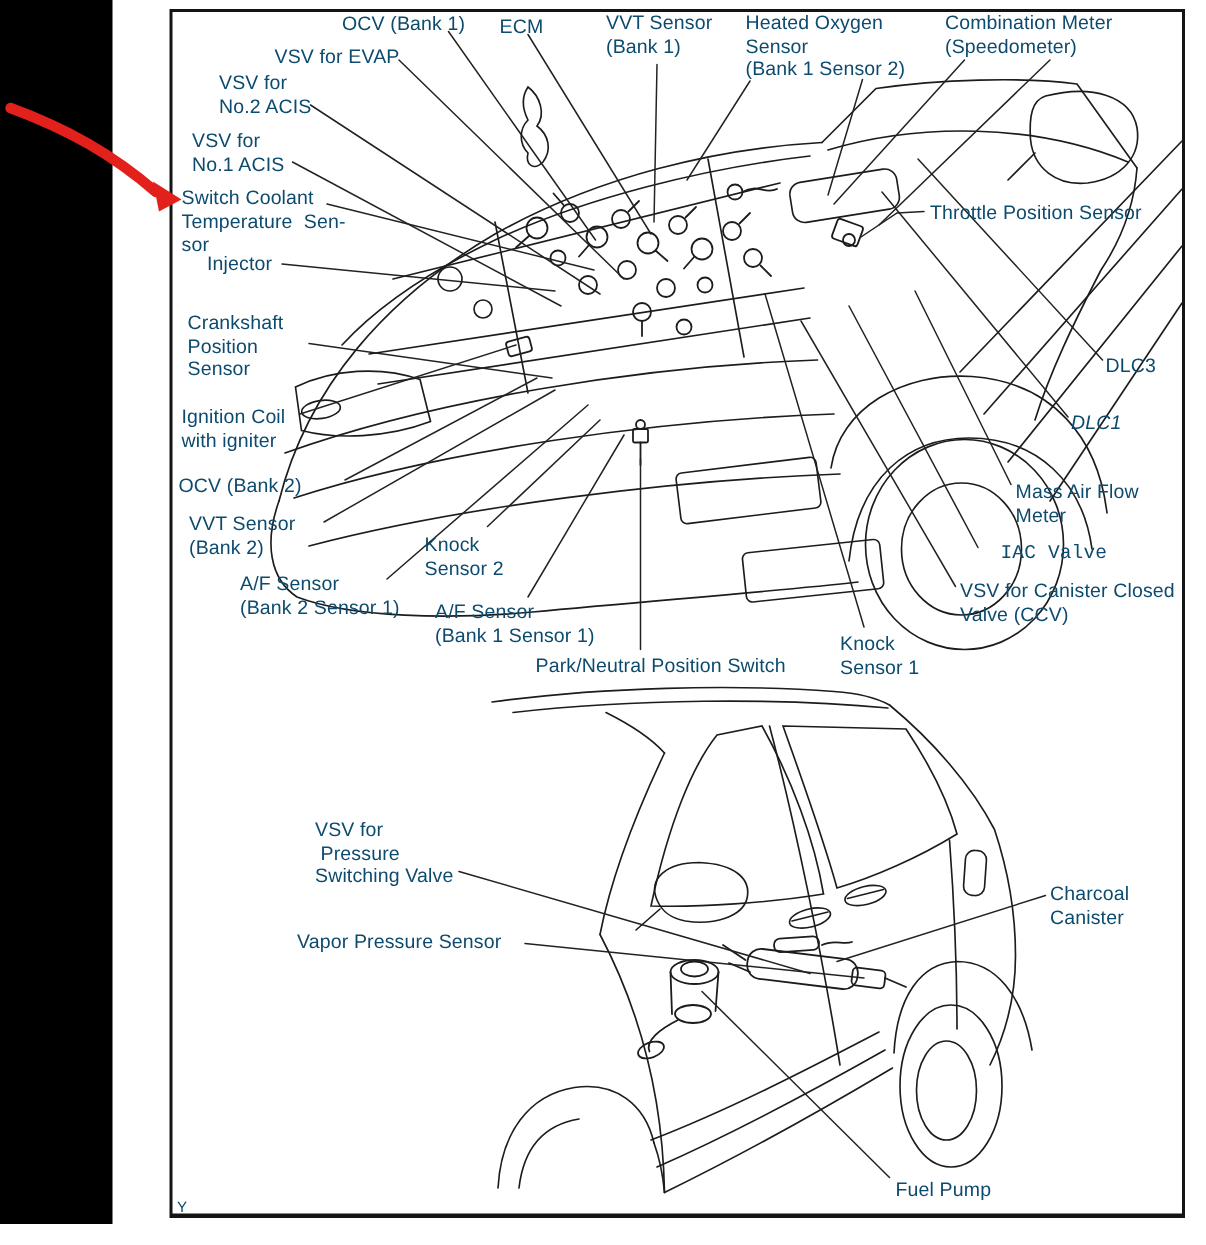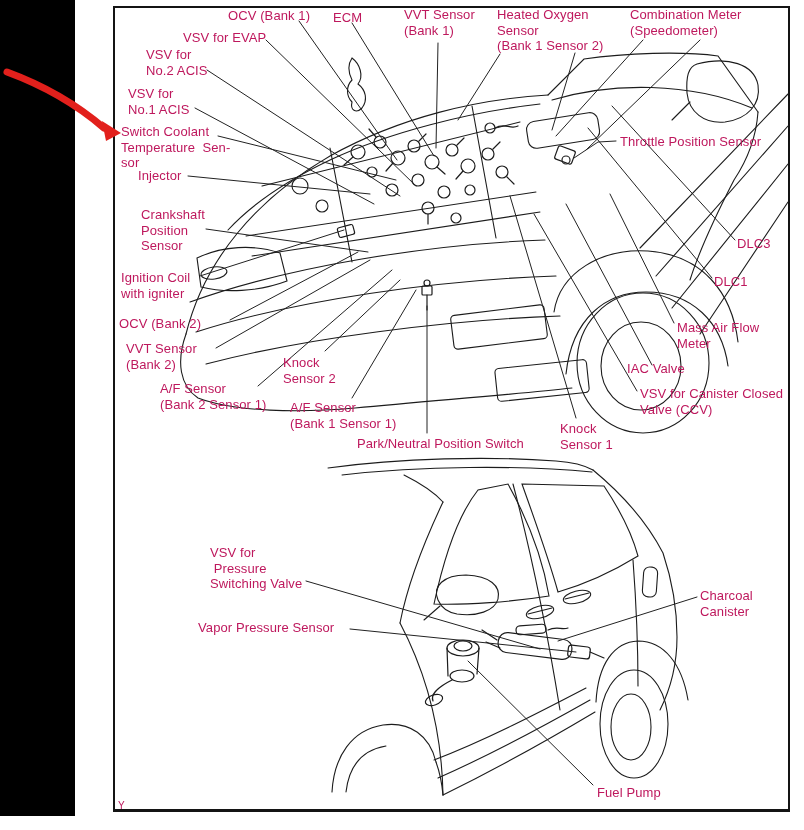--- a/index.html
+++ b/index.html
@@ -5,21 +5,21 @@
   html,body{margin:0;padding:0;}
   body{
     width:804px;height:830px;position:relative;overflow:hidden;
     background:#ffffff;
     font-family:"Liberation Sans", sans-serif;
   }
   .black-strip{position:absolute;left:0;top:0;width:75px;height:816px;background:#000;}
   .frame{position:absolute;left:113px;top:6px;width:677px;height:806px;
          border:2px solid #141414;border-bottom-width:3px;box-sizing:border-box;background:transparent;}
   svg.art{position:absolute;left:0;top:0;}
-  .lbl{position:absolute;font-size:13px;line-height:15.6px;color:#be185d;
+  .lbl{position:absolute;font-size:13px;line-height:15.6px;color:#0c4a6e;
        white-space:pre;letter-spacing:0.1px;}
   .lbl.corner{font-size:10px;}
   .lbl.figcode{font-size:8px;letter-spacing:0.3px;}
 </style>
 </head>
 <body>
 
 <div class="black-strip"></div>
 <div class="frame"></div>
 
@@ -195,43 +195,43 @@
 (Speedometer)</div>
 <div class="lbl" style="left:183px;top:30px;">VSV for EVAP</div>
 <div class="lbl" style="left:146px;top:47px;">VSV for
 No.2 ACIS</div>
 <div class="lbl" style="left:128px;top:86px;">VSV for
 No.1 ACIS</div>
 <div class="lbl" style="left:121px;top:124px;">Switch Coolant
 Temperature  Sen-
 sor</div>
 <div class="lbl" style="left:138px;top:168px;">Injector</div>
-<div class="lbl" style="left:125px;top:207px;margin-left:16px;">Crankshaft
+<div class="lbl" style="left:125px;top:207px;">Crankshaft
 Position
 Sensor</div>
 <div class="lbl" style="left:121px;top:270px;">Ignition Coil
 with igniter</div>
 <div class="lbl" style="left:119px;top:316px;">OCV (Bank 2)</div>
 <div class="lbl" style="left:126px;top:341px;">VVT Sensor
 (Bank 2)</div>
 <div class="lbl" style="left:160px;top:381px;">A/F Sensor
 (Bank 2 Sensor 1)</div>
 <div class="lbl" style="left:283px;top:355px;">Knock
 Sensor 2</div>
 <div class="lbl" style="left:290px;top:400px;">A/F Sensor
 (Bank 1 Sensor 1)</div>
 <div class="lbl" style="left:357px;top:436px;">Park/Neutral Position Switch</div>
 <div class="lbl" style="left:560px;top:421px;">Knock
 Sensor 1</div>
 <div class="lbl" style="left:620px;top:134px;">Throttle Position Sensor</div>
 <div class="lbl" style="left:737px;top:236px;">DLC3</div>
-<div class="lbl" style="left:714px;top:274px;">DLC1</div>
+<div class="lbl" style="left:714px;top:274px;font-style:italic;">DLC1</div>
 <div class="lbl" style="left:677px;top:320px;">Mass Air Flow
 Meter</div>
-<div class="lbl" style="left:627px;top:361px;">IAC Valve</div>
+<div class="lbl" style="left:667px;top:361px;font-family:Liberation Mono, monospace;">IAC Valve</div>
 <div class="lbl" style="left:640px;top:386px;">VSV for Canister Closed
 Valve (CCV)</div>
 <div class="lbl" style="left:210px;top:545px;">VSV for
  Pressure
 Switching Valve</div>
 <div class="lbl" style="left:198px;top:620px;">Vapor Pressure Sensor</div>
 <div class="lbl" style="left:700px;top:588px;">Charcoal
 Canister</div>
 <div class="lbl" style="left:597px;top:785px;text-align:center;">Fuel Pump</div>
 <div class="lbl corner" style="left:118px;top:798px;">Y</div>

